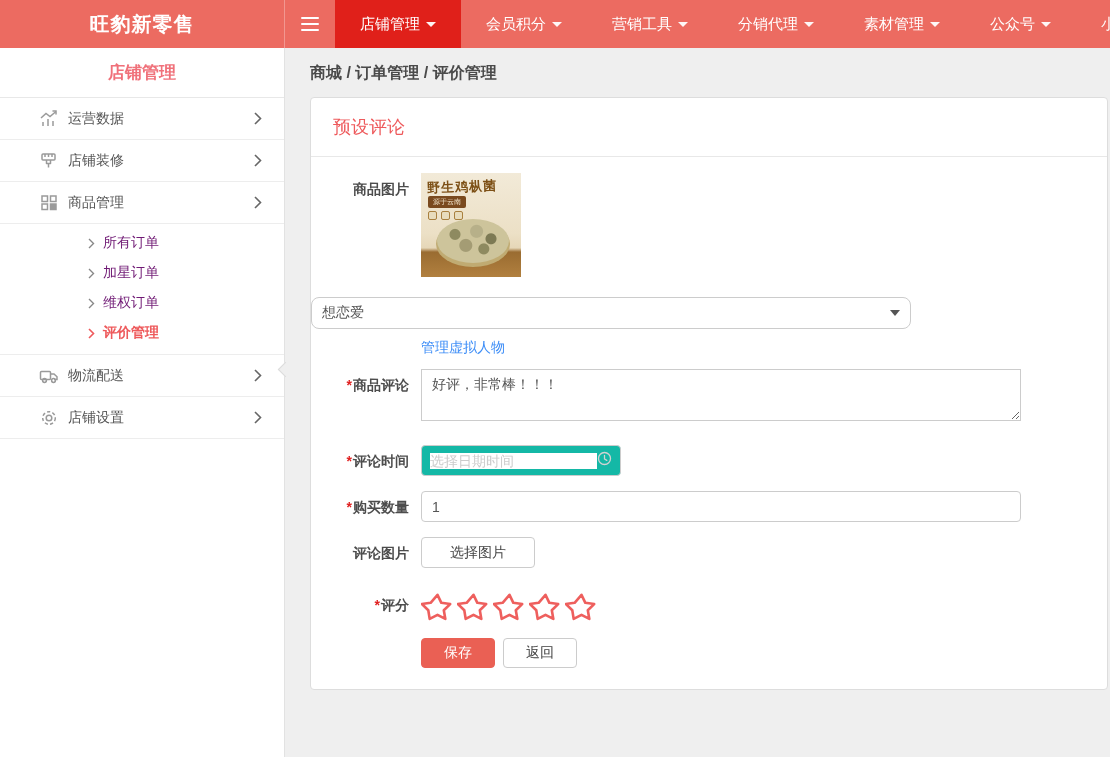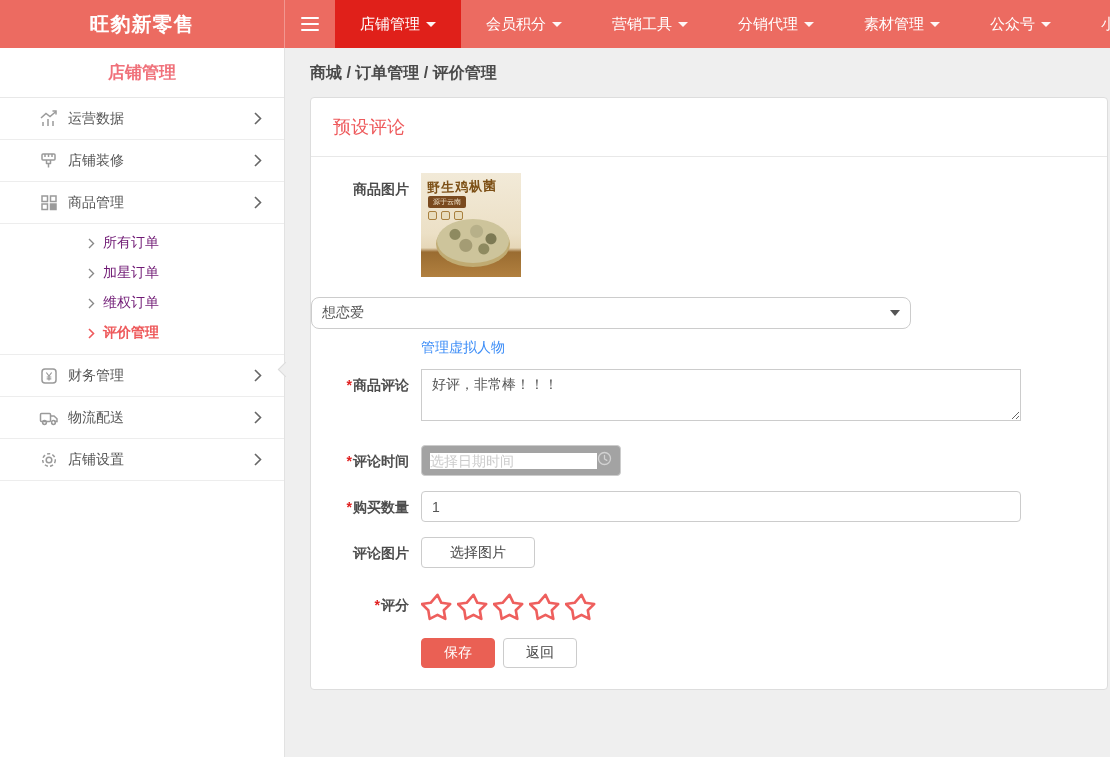--- a/index.html
+++ b/index.html
@@ -76,21 +76,21 @@
     display:flex; align-items:center; padding:0 10px; font-size:14px; color:#555;
     background:#fff; cursor:pointer; }
   .select-box .sel-text { flex:1; }
   .sel-caret { width:0; height:0; border-left:5px solid transparent; border-right:5px solid transparent;
     border-top:6px solid #555; }
   .link { font-size:14px; color:#3e8ef7; cursor:pointer; line-height:20px; display:inline-block; }
   textarea.comment { width:600px; height:52px; border:1px solid #ccc; border-radius:0;
     padding:6px 10px; font-size:14px; color:#555; resize:both;
     font-family:"Liberation Sans","DejaVu Sans",sans-serif; }
   .date-box { width:200px; height:31px; border:1px solid #ccc; border-radius:4px;
-    display:flex; align-items:center; padding:0 8px; background:#a3a3a3; }
+    display:flex; align-items:center; padding:0 8px; background:#14b8a6; }
   .date-box input { flex:1; border:none; outline:none; font-size:14px; color:#555; min-width:0; }
   .date-box input::placeholder { color:#ccc; }
   input.qty { width:600px; height:31px; border:1px solid #ccc; border-radius:4px;
     padding:0 10px; font-size:14px; color:#555; outline:none; }
   .btn-plain { height:31px; padding:0 28px; background:#fff; border:1px solid #ccc;
     border-radius:4px; font-size:14px; color:#444; cursor:pointer;
     font-family:"Liberation Sans","DejaVu Sans",sans-serif; }
   .stars { display:flex; gap:3px; align-items:center; padding-top:2px; }
   .stars svg { cursor:pointer; }
   .actions { display:flex; gap:8px; }
@@ -219,31 +219,20 @@
     <div class="sub-item active">
       <span class="sub-marker">
           <svg width="7" height="11" viewBox="0 0 7 11">
             <polyline points="1,1 5.5,5.5 1,10" fill="none" stroke="#ee5a5c" stroke-width="1.6"></polyline>
           </svg>
         </span>
       <span>评价管理</span>
     </div>
   </div>
 
-  <div class="menu-item">
-    <span class="mi-icon">
-      <svg width="22" height="20" viewBox="0 0 22 20" fill="none" stroke="#9a9a9a" stroke-width="1.5">
-        <rect x="4" y="3" width="14" height="14" rx="3"></rect>
-        <path d="M8.3 6.5l2.7 3.5 2.7-3.5M11 10v4.5M8.7 11h4.6M8.7 12.8h4.6" stroke-width="1.2"></path>
-      </svg></span>
-    <span class="mi-label">财务管理</span>
-    <svg width="8" height="13" viewBox="0 0 8 13">
-        <polyline points="1,1 6.5,6.5 1,12" fill="none" stroke="#666" stroke-width="1.6"></polyline>
-      </svg>
-  </div>
 
   <div class="menu-item">
     <span class="mi-icon">
       <svg width="22" height="20" viewBox="0 0 22 20" fill="none" stroke="#9a9a9a" stroke-width="1.5">
         <rect x="2.5" y="5.5" width="10" height="8" rx="1"></rect>
         <path d="M12.5 8h3.5l3 2.8v2.7h-3"></path>
         <circle cx="6.5" cy="14.5" r="1.9"></circle>
           <circle cx="15.5" cy="14.5" r="1.9"></circle>
       </svg></span>
     <span class="mi-label">物流配送</span>

